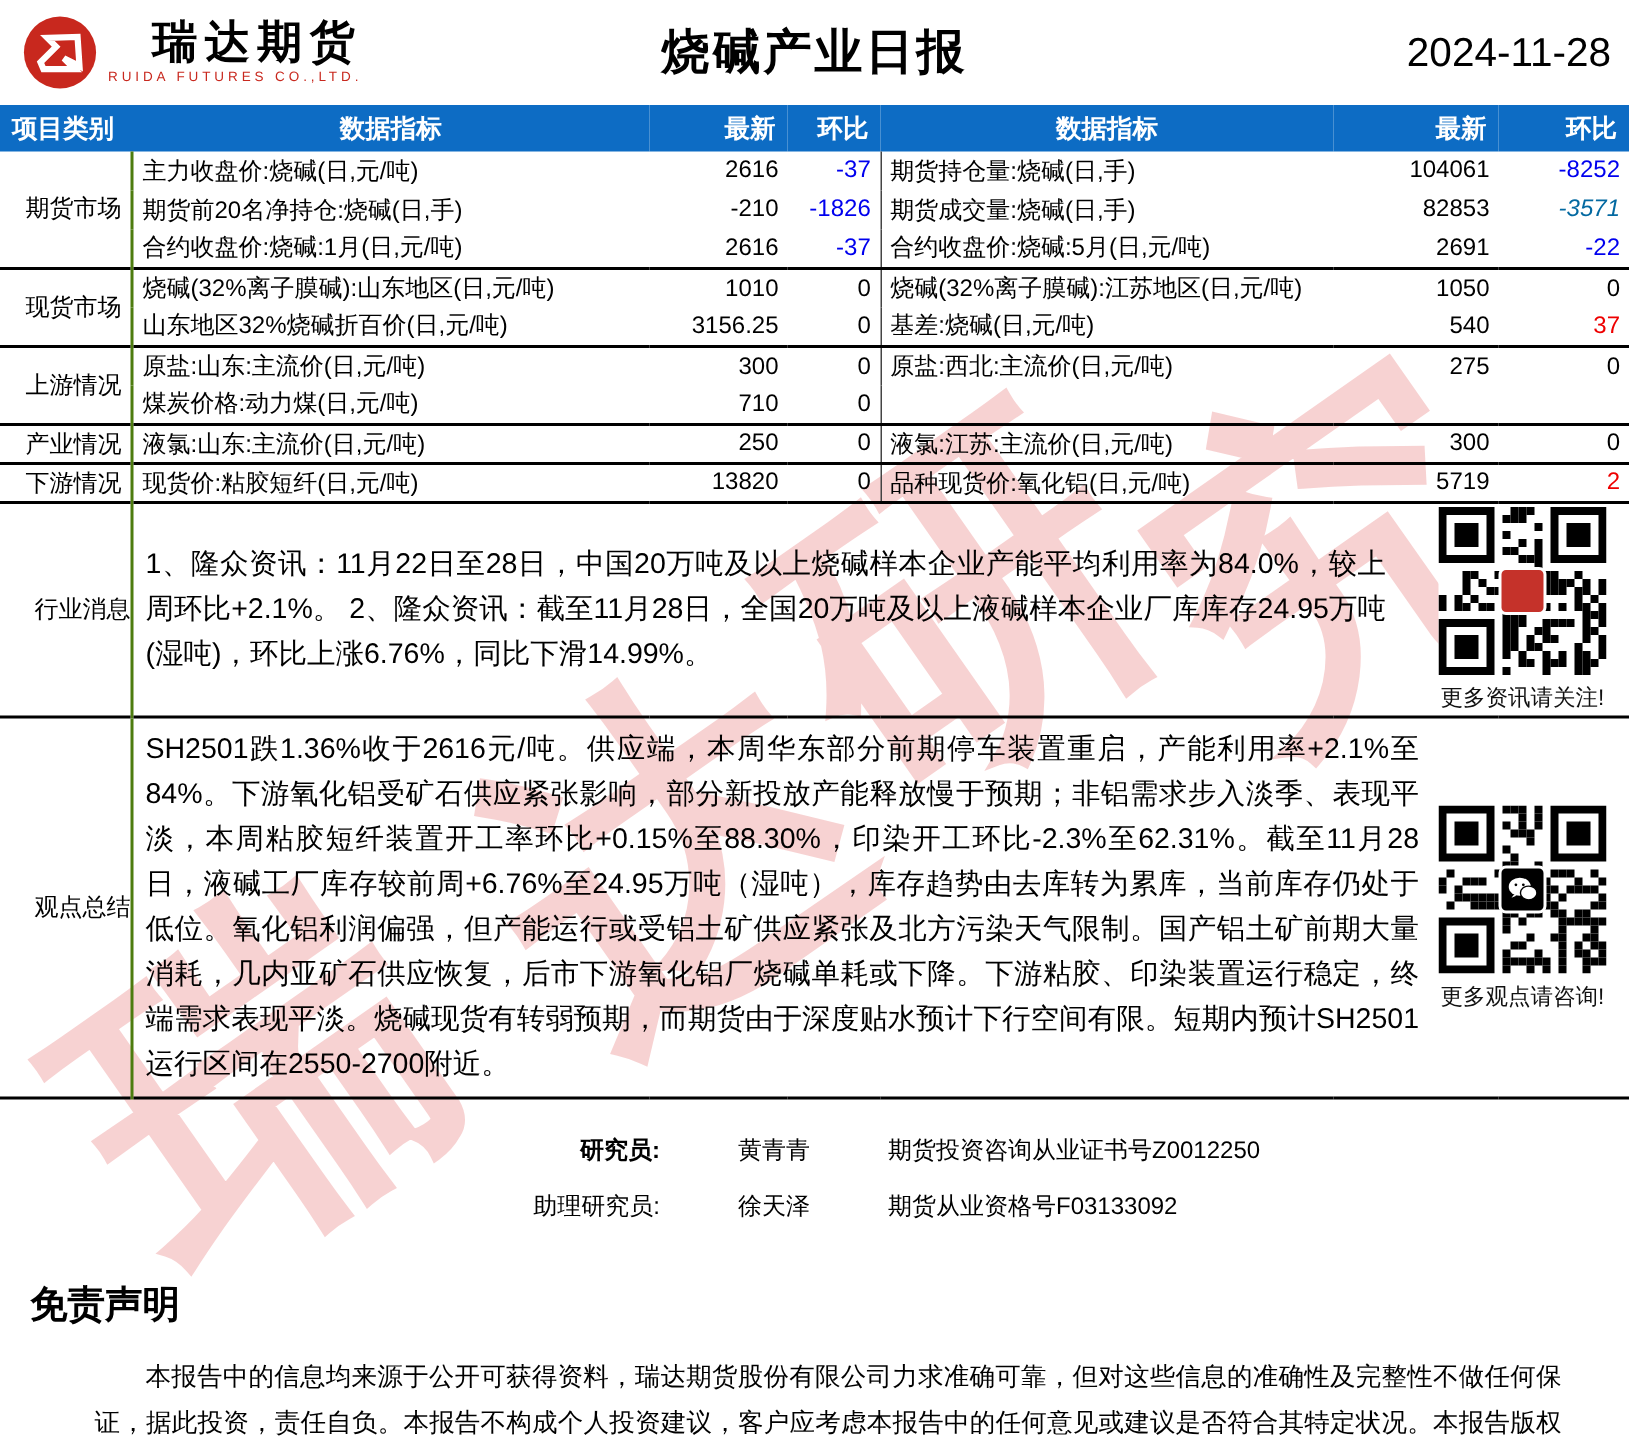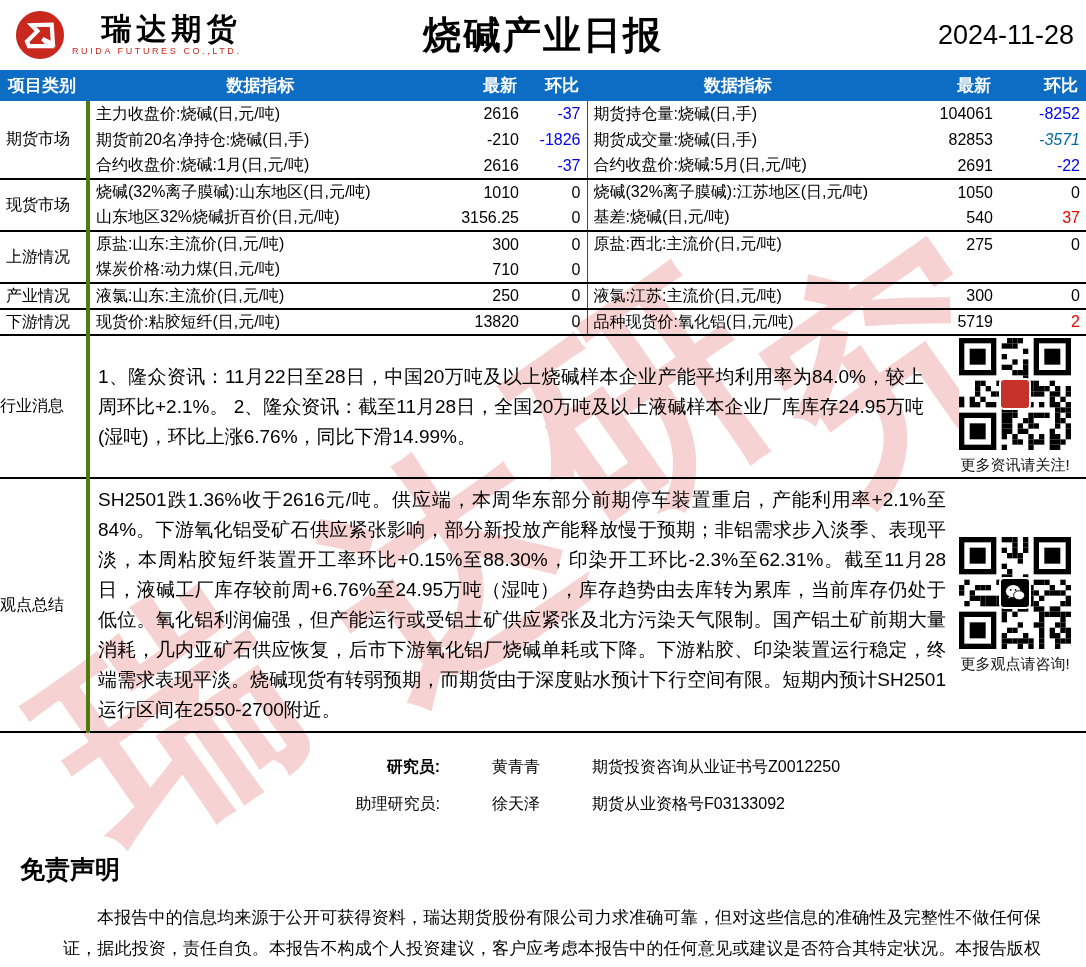--- a/index.html
+++ b/index.html
@@ -17,34 +17,34 @@
   .content { position:relative; z-index:1; }
 
   
   .top { height:70px; display:flex; align-items:center; position:relative; }
   .logo { display:flex; align-items:center; margin-left:14px; gap:6px; }
   .logo-mark { width:52px; height:52px; }
   .logo-txt .cn { font-size:30px; font-weight:bold; letter-spacing:5px; line-height:30px;text-align:right; }
   .logo-txt .en { font-size:9px; color:#c8281e; letter-spacing:2.6px; margin-top:2px; }
   .main-title {
     position:absolute; left:0; right:0; text-align:center;
-    font-size:38px; font-weight:bold; letter-spacing:2px;
+    font-size:32px; font-weight:bold; letter-spacing:2px;
   }
   .report-date { position:absolute; right:12px; top:20px; font-size:27px; }
 
   
   table.report { width:1086px; border-collapse:collapse; table-layout:fixed; }
   table.report th {
     color:#fff; font-size:17px; font-weight:bold; height:31px; padding:0 8px;
   }
   th.h-left { text-align:left; }
   th.h-center { text-align:center; }
   th.h-right { text-align:right; }
   table.report td { font-size:16px; height:26px; padding:0 6px; }
-  td.cat { text-align:left; border-right:4px solid #4d7c0f; padding:0 2px; }
+  td.cat { text-align:right; border-right:2px solid #4d7c0f; padding:0 2px; }
   td.ind { text-align:left; }
   td.num { text-align:right; padding-right:10px; }
   td.chg { text-align:right; padding-right:8px; }
   td.mid-div { border-right:1px solid #444; }
   tr.group-start td { border-top:2.5px solid #000; }
   tbody.sections tr td { border-top:2.5px solid #000; }
   table.report { border-bottom:2.5px solid #000; }
 
   .section-cell { vertical-align:middle; padding:0 !important; }
   .section-flex { display:flex; align-items:center; }

